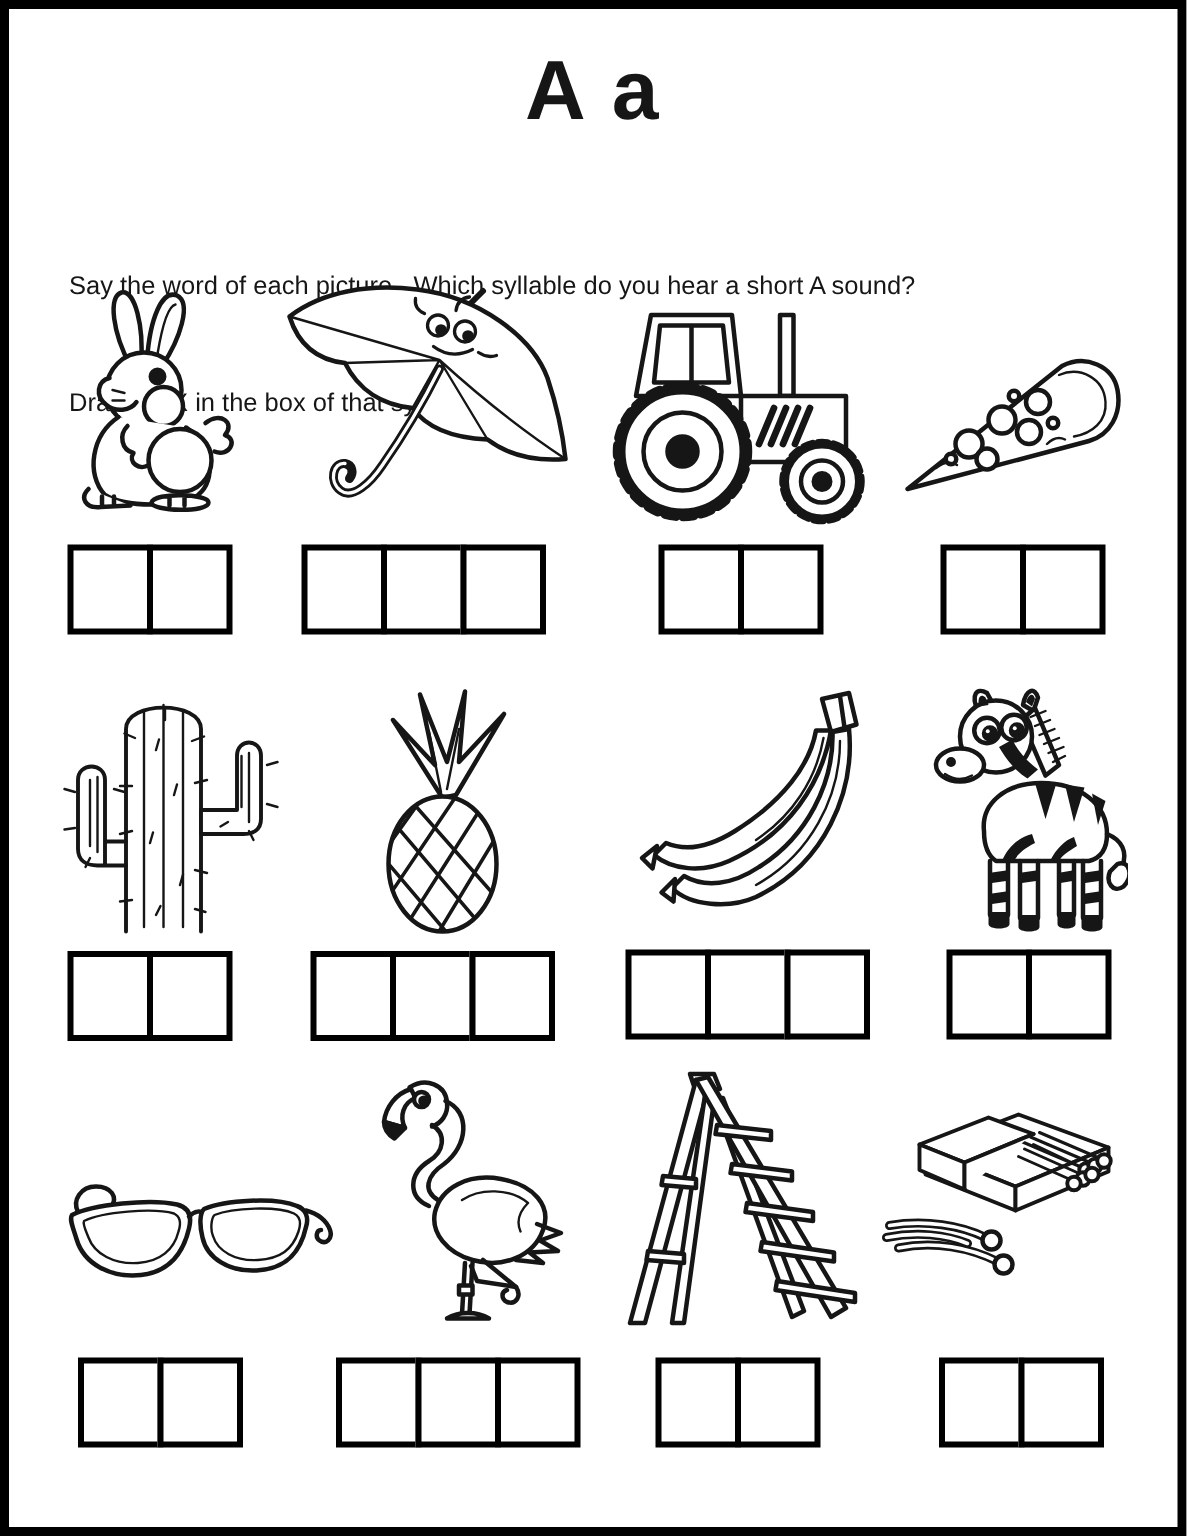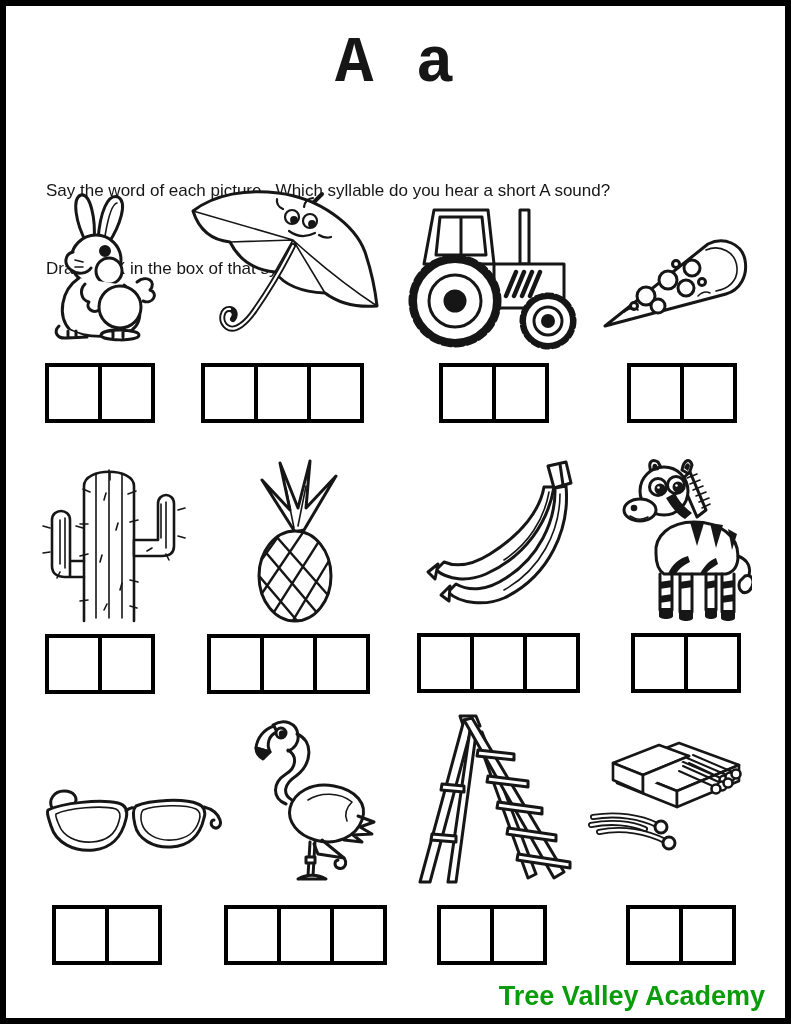--- a/index.html
+++ b/index.html
@@ -14,25 +14,24 @@
     box-sizing:border-box;
   }
   .frame{
     position:absolute;inset:0;
     border:6px solid #000;
     pointer-events:none;
   }
   .title{
     position:absolute;left:0;top:32px;width:100%;
     text-align:center;
-    font-size:64px;line-height:1;
+    font-size:56px;line-height:1;
     font-weight:bold;
     letter-spacing:2px;
     margin:0;
-    font-family:Liberation Mono, monospace;
   }
   .instructions{
     position:absolute;left:46px;top:126px;width:700px;
     font-size:17px;line-height:26px;
     white-space:pre-wrap;
   }
   .art{position:absolute;display:flex;align-items:center;justify-content:center;}
   .art svg{display:block;width:100%;height:100%;}
   .boxes{position:absolute;display:flex;}
   .boxes .cell{
@@ -366,14 +365,13 @@
         <circle cx="78" cy="94" r="6"></circle>
         <circle cx="86" cy="110" r="6"></circle>
       </g>
     </svg>
   </div>
   <div class="boxes" style="left:626px;top:905px;">
     <div class="cell"></div>
     <div class="cell"></div>
   </div>
 
-  <div class="footer">Tree Valley Academy</div>
 </div>
 
 </body></html>

